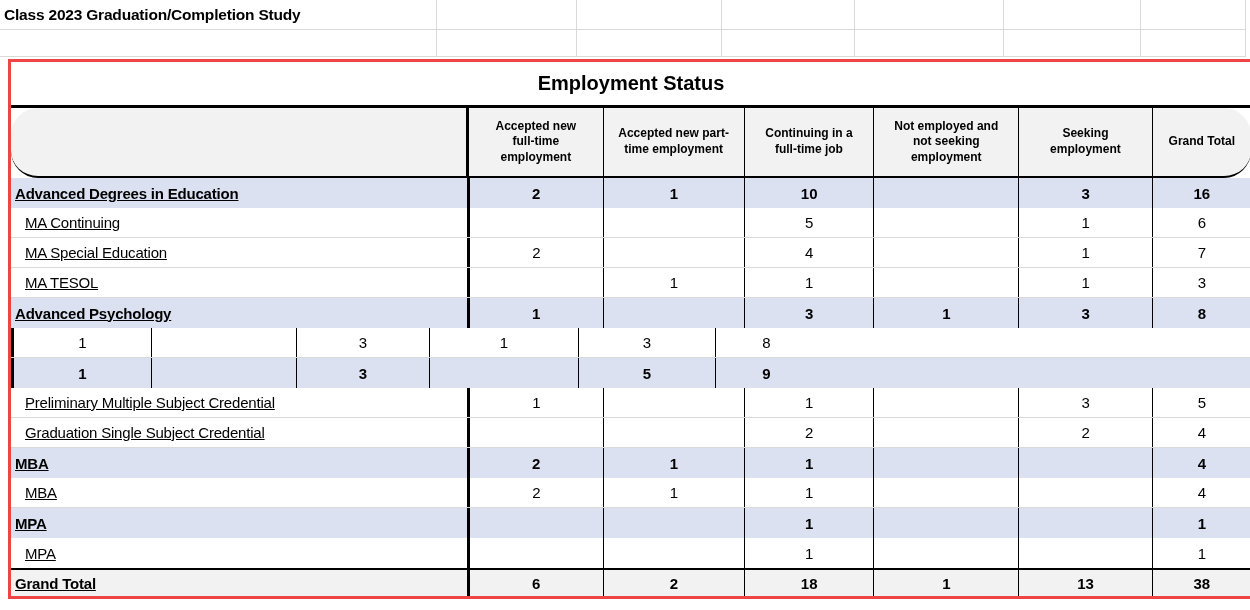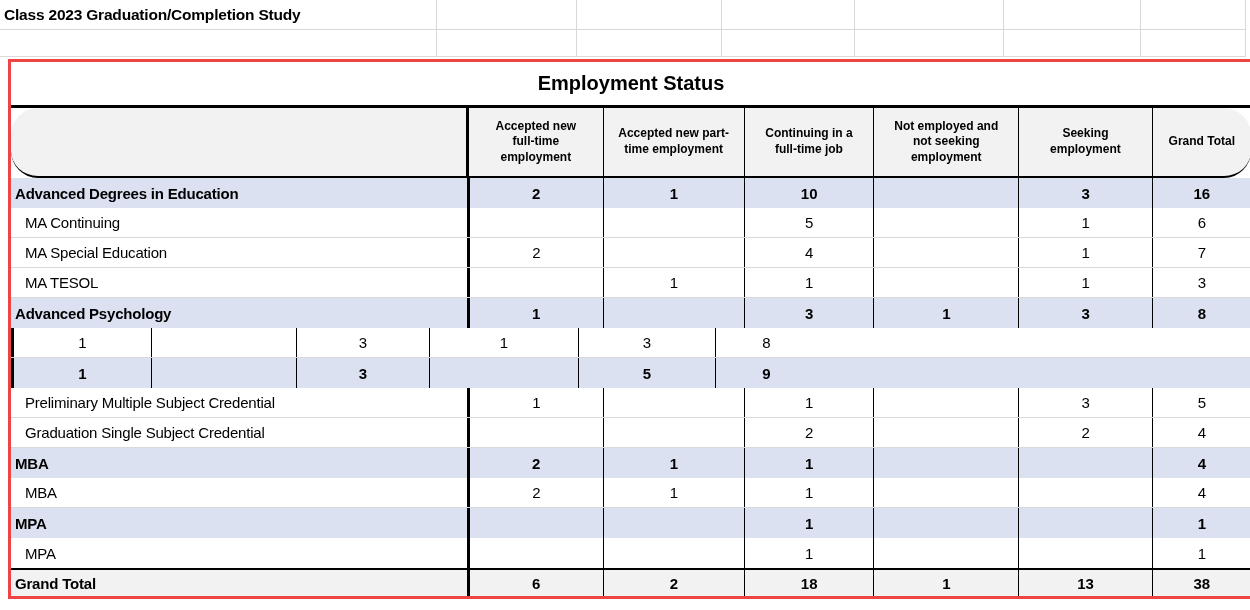--- a/index.html
+++ b/index.html
@@ -34,21 +34,21 @@
   .row-detail { border-bottom: 1px solid #D9D9D9; }
   .row:nth-last-child(2) { border-bottom: none; }
   .row-group { background: #DBE1F1; font-weight: bold; }
   .row-total { background: #F2F2F2; font-weight: bold; border-top: 2px solid #000; height: 28px; }
 
   .cell { display: flex; align-items: center; height: 100%; }
   .label-cell { padding-left: 4px; font-size: 15px; letter-spacing: -0.2px; }
   .row-detail .label-cell { padding-left: 14px; }
   .value-cell { justify-content: center; font-size: 15px; }
 
-  .c0 { width: 468px; }
+  .c0 { width: 468px; text-decoration: underline; }
   .c1 { width: 140px; border-left: 3px solid #000; }
   .c2 { width: 145px; border-left: 1px solid #000; }
   .c3 { width: 133px; border-left: 1px solid #000; }
   .c4 { width: 149px; border-left: 1px solid #000; }
   .c5 { width: 137px; border-left: 1px solid #000; }
   .c6 { width: 102px; border-left: 1px solid #000; }
 </style>
 </head>
 <body>
 

